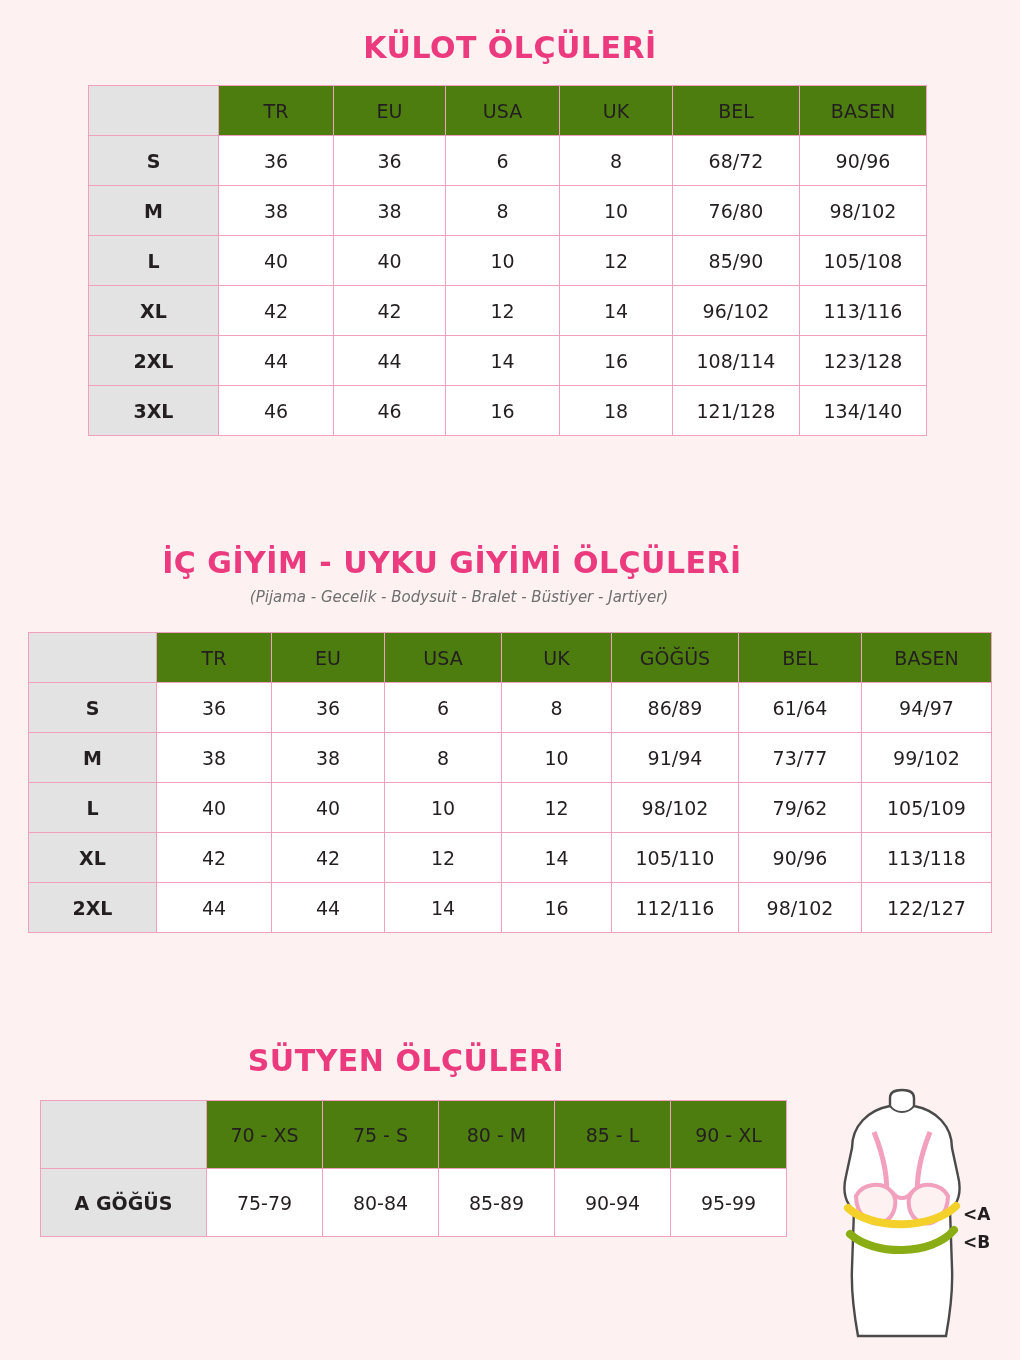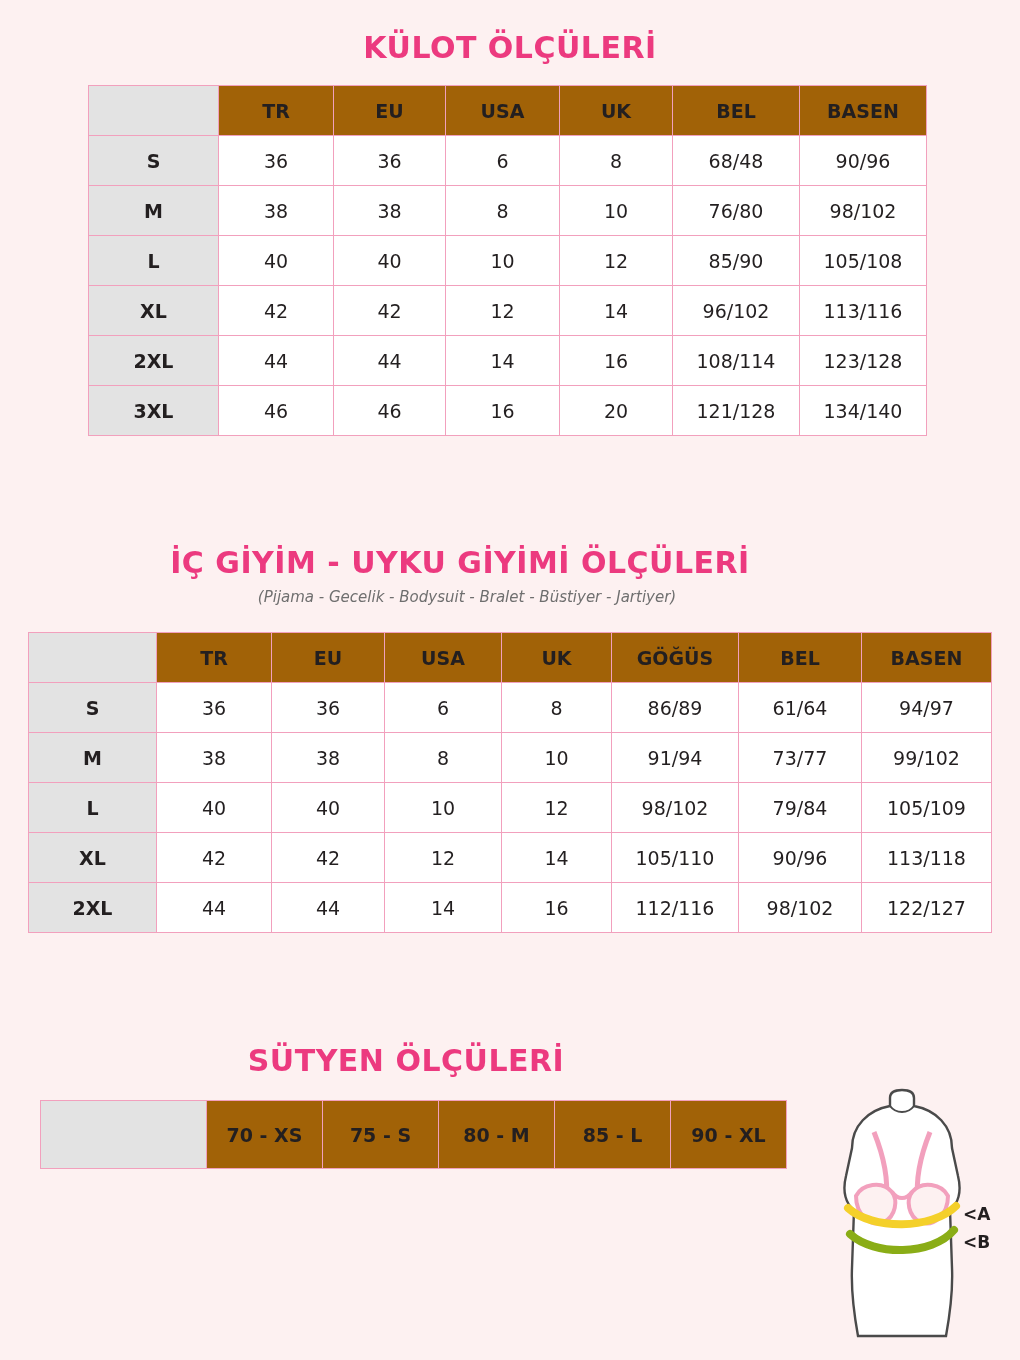--- a/index.html
+++ b/index.html
@@ -60,22 +60,22 @@
     border: 1px solid #f2a0bd;
     text-align: center;
     font-size: 19px;
     font-weight: normal;
     color: #231f20;
     padding: 0;
     height: 49px;
     background: #ffffff;
   }
   .hdr-cell {
-    background: #a16207;
-    font-weight: bold;
+    background: #4d7c0f;
+    font-weight: normal;
     font-size: 19px;
   }
   .row-head {
     background: #e3e3e3;
     font-weight: bold;
     font-size: 19px;
   }
   .corner {
     background: #e3e3e3;
   }
@@ -91,21 +91,21 @@
   #table-kulot col.c1 { width: 115px; }
   #table-kulot col.c2 { width: 112px; }
   #table-kulot col.c3 { width: 114px; }
   #table-kulot col.c4 { width: 113px; }
   #table-kulot col.c5 { width: 127px; }
   #table-kulot col.c6 { width: 127px; }
 
   
   #title-icgiyim-wrap {
     position: absolute;
-    left: 12px;
+    left: 4px;
     top: 545px;
     width: 896px;
   }
   #table-icgiyim-wrap {
     position: absolute;
     left: 28px;
     top: 632px;
   }
   #table-icgiyim { width: 963px; }
   #table-icgiyim col.c0 { width: 128px; }
@@ -187,21 +187,21 @@
           <th class="hdr-cell">BASEN</th>
         </tr>
       </thead>
       <tbody>
         <tr>
           <td class="row-head">S</td>
           <td>36</td>
           <td>36</td>
           <td>6</td>
           <td>8</td>
-          <td>68/48</td>
+          <td>68/72</td>
           <td>90/96</td>
         </tr>
         <tr>
           <td class="row-head">M</td>
           <td>38</td>
           <td>38</td>
           <td>8</td>
           <td>10</td>
           <td>76/80</td>
           <td>98/102</td>
@@ -231,21 +231,21 @@
           <td>14</td>
           <td>16</td>
           <td>108/114</td>
           <td>123/128</td>
         </tr>
         <tr>
           <td class="row-head">3XL</td>
           <td>46</td>
           <td>46</td>
           <td>16</td>
-          <td>20</td>
+          <td>18</td>
           <td>121/128</td>
           <td>134/140</td>
         </tr>
       </tbody>
     </table>
   </div>
 
   <div id="title-icgiyim-wrap">
     <h1 class="section-title" id="title-icgiyim">İÇ GİYİM - UYKU GİYİMİ ÖLÇÜLERİ</h1>
     <div class="section-subtitle">(Pijama - Gecelik - Bodysuit - Bralet - Büstiyer - Jartiyer)</div>
@@ -296,21 +296,21 @@
           <td>73/77</td>
           <td>99/102</td>
         </tr>
         <tr>
           <td class="row-head">L</td>
           <td>40</td>
           <td>40</td>
           <td>10</td>
           <td>12</td>
           <td>98/102</td>
-          <td>79/84</td>
+          <td>79/62</td>
           <td>105/109</td>
         </tr>
         <tr>
           <td class="row-head">XL</td>
           <td>42</td>
           <td>42</td>
           <td>12</td>
           <td>14</td>
           <td>105/110</td>
           <td>90/96</td>
@@ -348,20 +348,28 @@
         <tr>
           <th class="corner"></th>
           <th class="hdr-cell">70 - XS</th>
           <th class="hdr-cell">75 - S</th>
           <th class="hdr-cell">80 - M</th>
           <th class="hdr-cell">85 - L</th>
           <th class="hdr-cell">90 - XL</th>
         </tr>
       </thead>
       <tbody>
+        <tr>
+          <td class="row-head">A GÖĞÜS</td>
+          <td>75-79</td>
+          <td>80-84</td>
+          <td>85-89</td>
+          <td>90-94</td>
+          <td>95-99</td>
+        </tr>
       </tbody>
     </table>
   </div>
 
   <svg id="mannequin" viewBox="0 0 230 260">
 
     <path d="M62 60 C62 38 78 22 100 18 L100 10 C100 4 106 2 112 2 C118 2 124 4 124 10 L124 18
              C146 22 162 38 162 60
              L168 88 C172 104 168 116 160 122
              L162 180 C163 204 160 226 156 248

